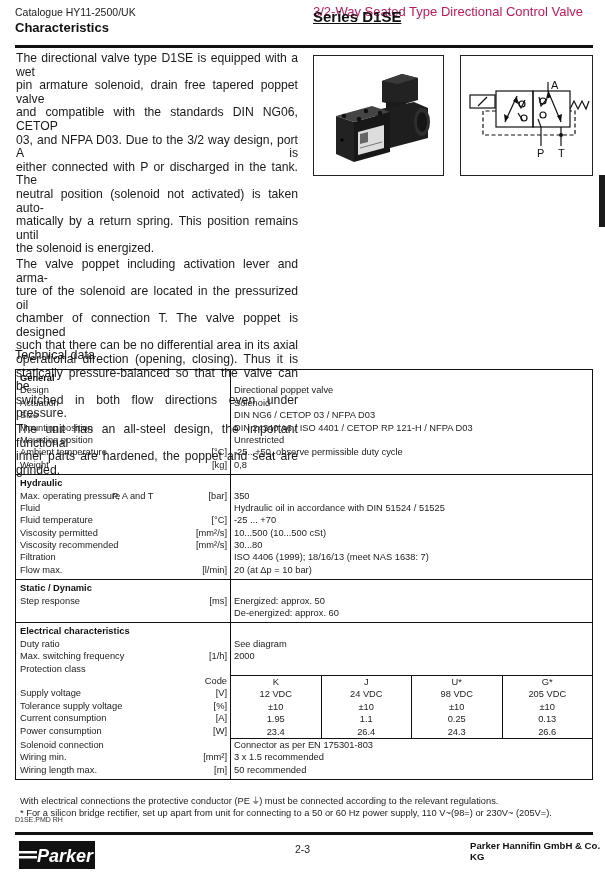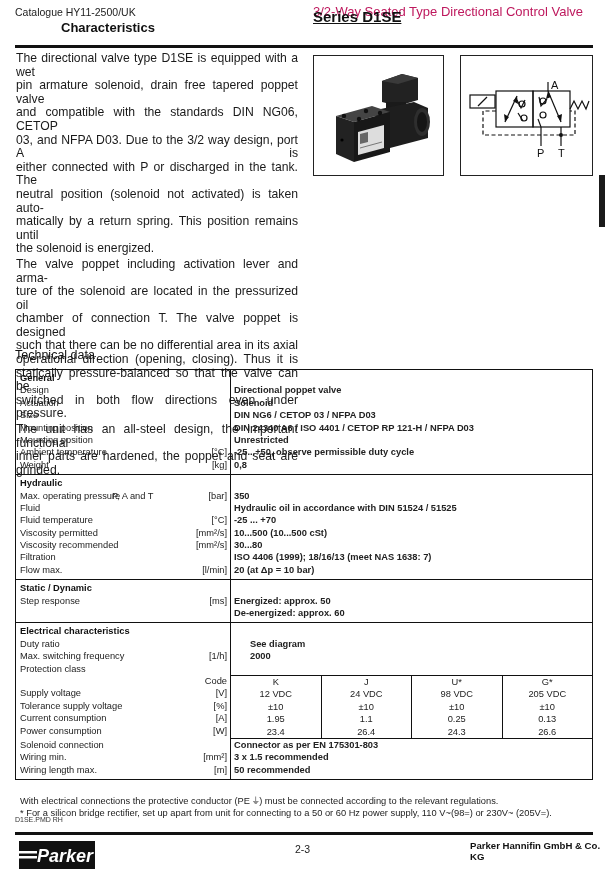--- a/index.html
+++ b/index.html
@@ -2,21 +2,21 @@
 <html><head>
 <meta charset="utf-8">
 <style>
   * { box-sizing: border-box; margin: 0; padding: 0; }
   html, body { width: 605px; height: 881px; background: #ffffff; overflow: hidden; }
   body { position: relative; font-family: "Liberation Sans", "DejaVu Sans", sans-serif; color: #111; }
   .abs { position: absolute; }
 
   
   .hdr-cat { left: 15px; top: 6px; font-size: 10.5px; color: #222; }
-  .hdr-char { left: 15px; top: 20px; font-size: 13px; font-weight: bold; margin-left: 46px; }
+  .hdr-char { left: 15px; top: 20px; font-size: 13px; font-weight: bold; }
   .hdr-title { left: 313px; top: 4px; font-size: 13px; color: #be185d; }
   .hdr-series { left: 313px; top: 8px; font-size: 15px; font-weight: bold; text-decoration: underline; }
   .hdr-rule { left: 15px; top: 45px; width: 578px; height: 3px; background: #111; }
 
   
   .intro { left: 16px; top: 52px; width: 282px; font-size: 12.2px; line-height: 13.6px; text-align: justify; color: #1a1a1a; }
   .intro p { margin-bottom: 2px; }
   .intro p span.ln { display: block; text-align-last: justify; }
   .intro p span.ln.last { text-align-last: left; }
 
@@ -30,21 +30,21 @@
   .tbl { left: 15px; top: 369px; width: 578px; border: 1.5px solid #111; }
   .sec { display: flex; border-bottom: 1px solid #111; }
   .sec:last-child { border-bottom: none; }
   .lcol { width: 215px; border-right: 1px solid #111; padding: 2px 3px 3px 4px; }
   .rcol { flex: 1; padding: 2px 4px 3px 3px; }
   .row { height: 12.4px; font-size: 9.3px; line-height: 12.4px; display: flex; white-space: nowrap; color: #222; }
   .row .lbl { flex: 1; }
   .row .mid { width: 90px; }
   .row .unit { text-align: right; }
   .sec-h { font-weight: bold; color: #111; }
-  .rcol .row { display: block; font-weight: bold; }
+  .rcol .row { display: block; }
   .codes { display: flex; border-top: 1px solid #111; border-bottom: 1px solid #111; margin: 0 -4px 0 -3px; }
   .codes .cc { flex: 1; text-align: center; border-right: 1px solid #111; }
   .codes .cc:last-child { border-right: none; }
   .codes .row { display: block; text-align: center; }
 
   .foot1 { left: 20px; top: 808px; font-size: 9.3px; color: #222; }
   .foot2 { left: 20px; top: 796px; font-size: 9.3px; color: #222; }
   .docid { left: 15px; top: 816px; font-size: 7px; color: #333; }
   .ftr-rule { left: 15px; top: 832px; width: 578px; height: 3px; background: #111; }
   .logo { left: 15px; top: 840px; width: 80px; height: 30px; }
@@ -260,21 +260,21 @@
       <div class="row"></div>
     </div>
     <div class="rcol">
       <div class="row"></div>
       <div class="row">Energized: approx. 50</div>
       <div class="row">De-energized: approx. 60</div>
     </div>
   </div>
 
   <div class="sec" style="flex-direction:column;">
-    <div style="display:flex;gap:16px;">
+    <div style="display:flex;">
       <div class="lcol" style="padding-bottom:0">
         <div class="row sec-h">Electrical characteristics</div>
         <div class="row">
             <span class="lbl">Duty ratio</span>
             <span class="unit"></span>
           </div>
         <div class="row">
             <span class="lbl">Max. switching frequency</span>
             <span class="unit">[1/h]</span>
           </div>

